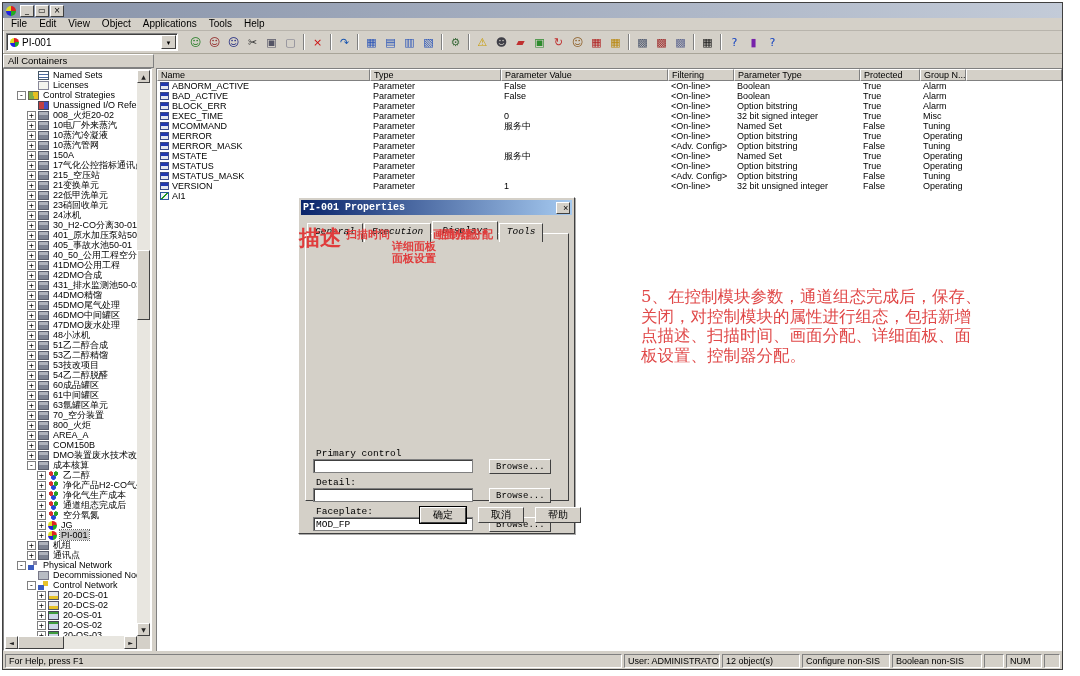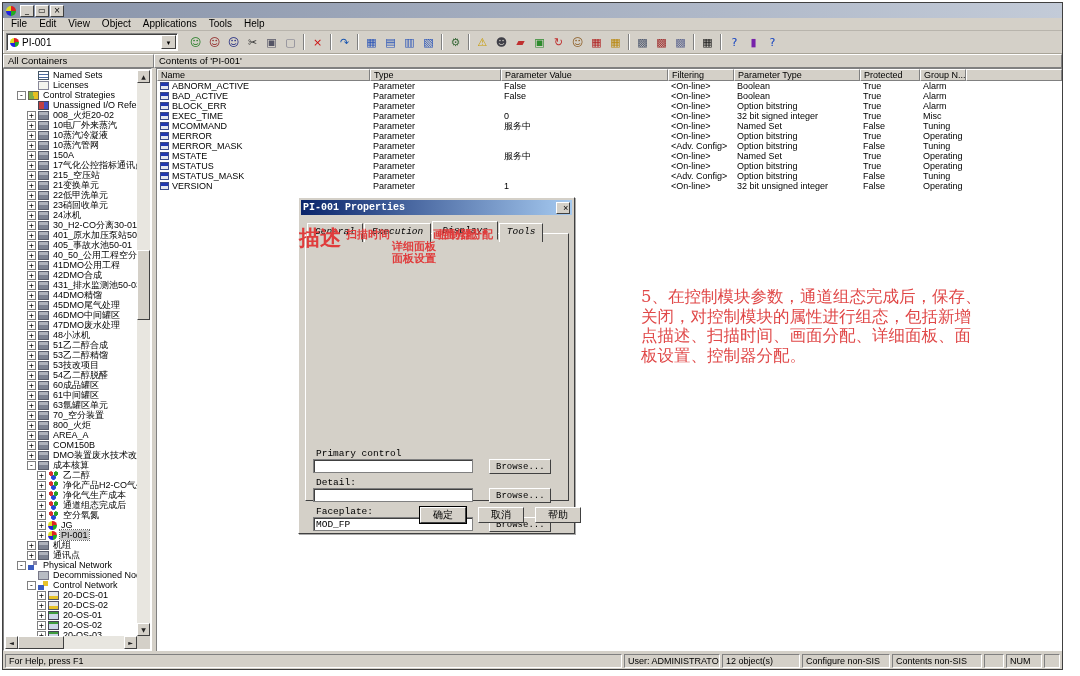--- a/index.html
+++ b/index.html
@@ -196,21 +196,20 @@
         <button class="tbtn" style="color: rgb(24, 24, 24);">▦</button>
         <span class="tsep"></span>
         <button class="tbtn" style="color: rgb(16, 64, 192);">?</button>
         <button class="tbtn" style="color: rgb(119, 34, 170);">▮</button>
         <button class="tbtn" style="color: rgb(16, 64, 192);">?</button>
       </span>
   </div>
 
   <div class="pheads">
     <div class="phead l">All Containers</div>
-    <div class="phead r">Contents of 'PI-001'</div>
   </div>
 
   <div class="main">
     <div class="left-pane">
       <div class="tree" id="tree">
           <div class="trow" style="padding-left: 22px;">
             <span class="pmsp"></span>
             <span class="ti ti-namedsets"></span>
             <span class="tlabel">Named Sets</span>
           </div>
@@ -646,30 +645,42 @@
               <span class="pic pic-param"></span>
               <span>VERSION</span>
             </div>
             <div class="td c1">Parameter</div>
             <div class="td c2">1</div>
             <div class="td c3">&lt;On-line&gt;</div>
             <div class="td c4">32 bit unsigned integer</div>
             <div class="td c5">False</div>
             <div class="td c6">Operating</div>
           </div>
+          <div class="trr">
+            <div class="td c0">
+              <span class="pic pic-block"></span>
+              <span>AI1</span>
+            </div>
+            <div class="td c1"></div>
+            <div class="td c2"></div>
+            <div class="td c3"></div>
+            <div class="td c4"></div>
+            <div class="td c5"></div>
+            <div class="td c6"></div>
+          </div>
         </div>
     </div>
   </div>
 
   <div class="statusbar" id="statusbar">
       <div class="sp" style="flex: 1 1 0%;">For Help, press F1</div>
       <div class="sp" style="width: 96px; flex-shrink: 0;">User: ADMINISTRATOR</div>
       <div class="sp" style="width: 78px; flex-shrink: 0;">12 object(s)</div>
       <div class="sp" style="width: 88px; flex-shrink: 0;">Configure non-SIS</div>
-      <div class="sp" style="width: 90px; flex-shrink: 0;">Contents non-SIS</div>
+      <div class="sp" style="width: 90px; flex-shrink: 0;">Boolean non-SIS</div>
       <div class="sp" style="width: 20px; flex-shrink: 0;"></div>
       <div class="sp" style="width: 36px; flex-shrink: 0;">NUM</div>
       <div class="sp" style="width: 16px; flex-shrink: 0;"></div>
     </div>
 
   <div class="dlg">
     <div class="dtitle">
       <span>PI-001 Properties</span>
       <button class="dx">×</button>
     </div>

